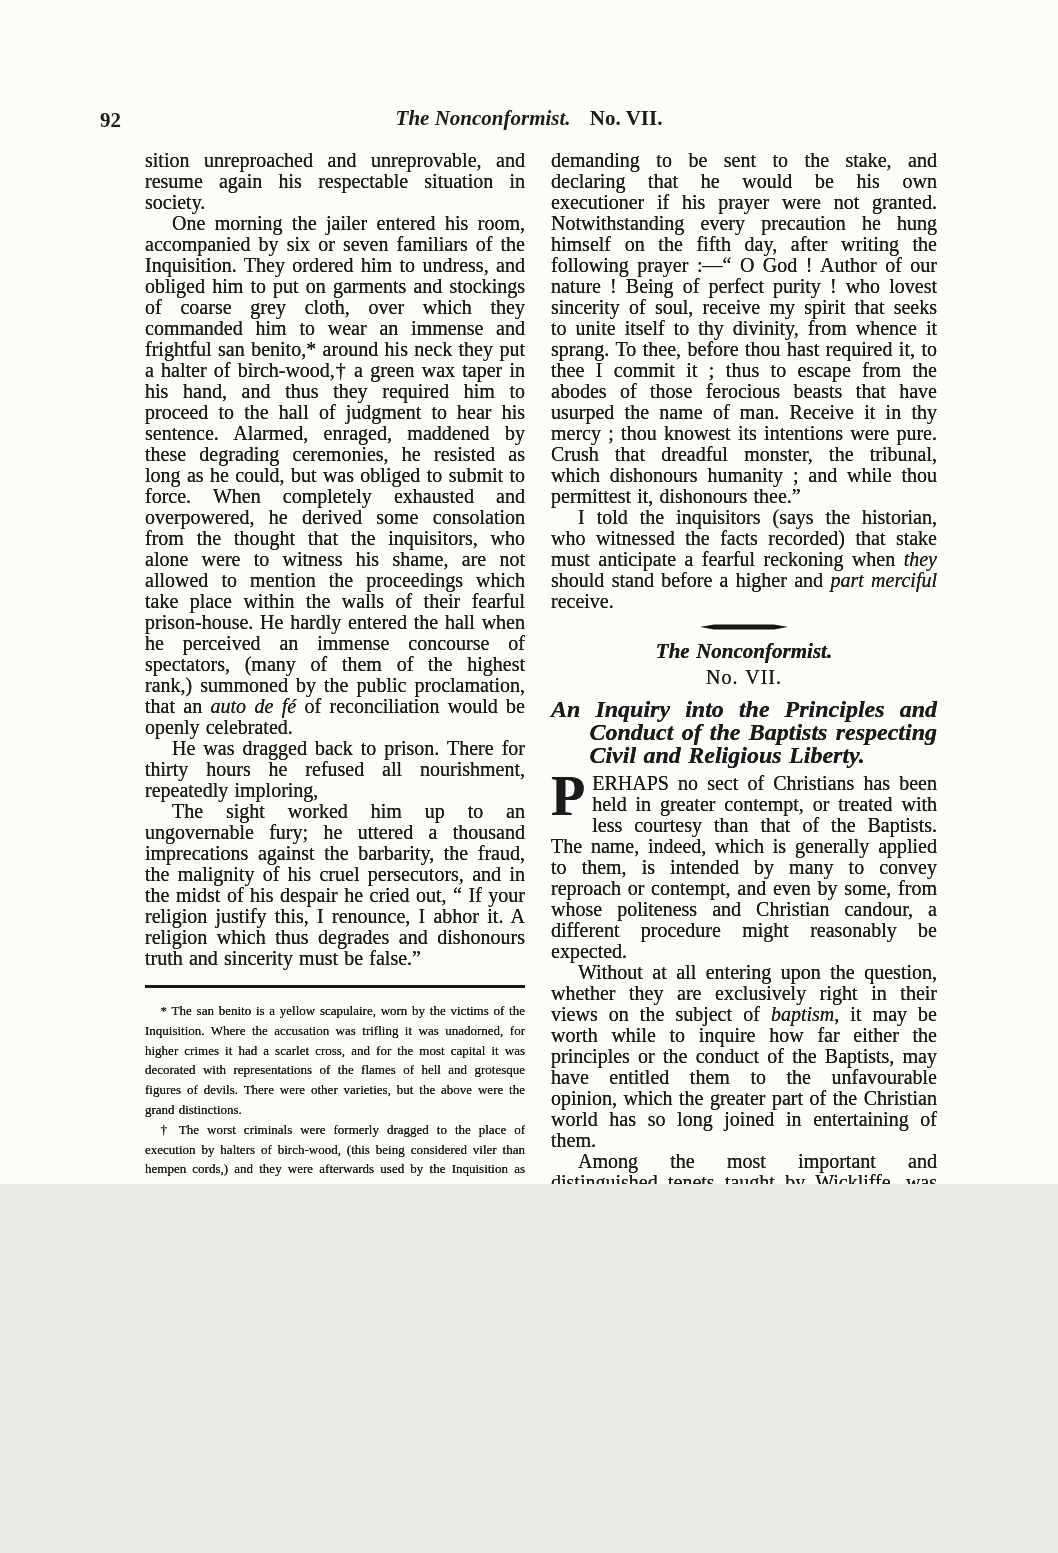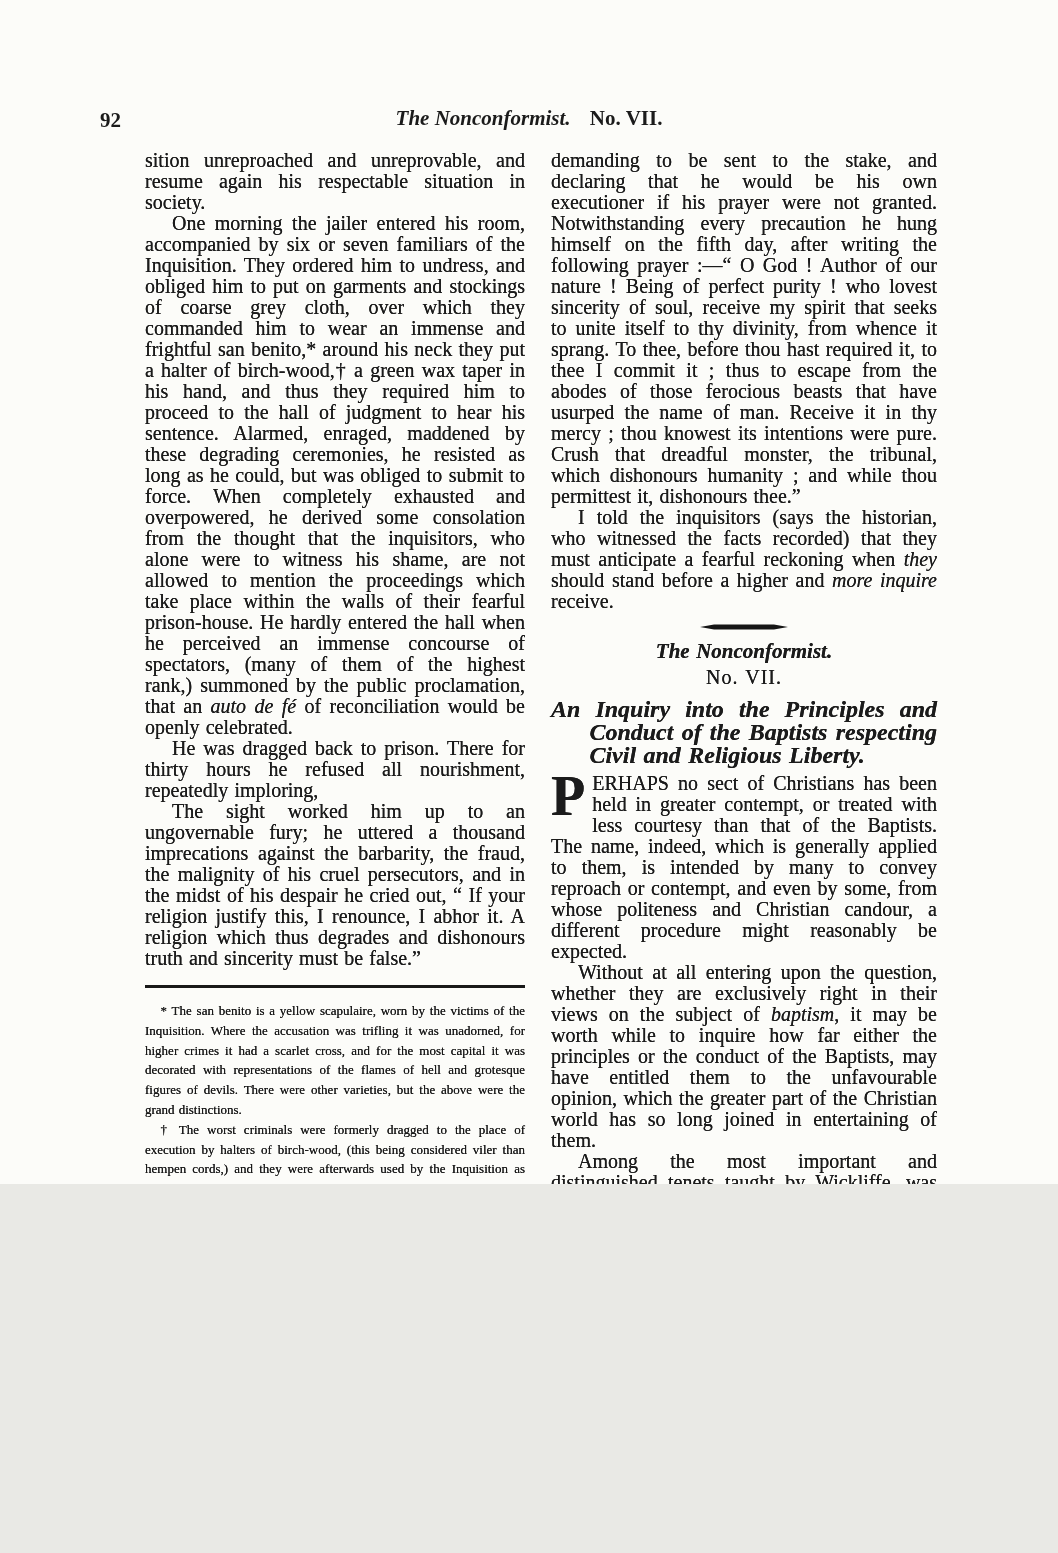--- a/index.html
+++ b/index.html
@@ -144,21 +144,21 @@
 
       <div class="fn-rule"></div>
 
       <p class="footnote">* The san benito is a yellow scapulaire, worn by the victims of the Inquisition. Where the accusation was trifling it was unadorned, for higher crimes it had a scarlet cross, and for the most capital it was decorated with representations of the flames of hell and grotesque figures of devils.  There were other varieties, but the above were the grand distinctions.</p>
       <p class="footnote">† The worst criminals were formerly dragged to the place of execution by halters of birch-wood, (this being considered viler than hempen cords,) and they were afterwards used by the Inquisition as marks of the most infamous degradation.</p>
     </section>
 
     <section class="col col-right">
       <p class="cont">demanding to be sent to the stake, and declaring that he would be his own executioner if his prayer were not granted.  Notwithstanding every precaution he hung himself on the fifth day, after writing the following prayer :—“ O God !  Author of our nature !  Being of perfect purity !  who lovest sincerity of soul, receive my spirit that seeks to unite itself to thy divinity, from whence it sprang.  To thee, before thou hast required it, to thee I commit it ; thus to escape from the abodes of those ferocious beasts that have usurped the name of man. Receive it in thy mercy ; thou knowest its intentions were pure.  Crush that dreadful monster, the tribunal, which dishonours humanity ; and while thou permittest it, dishonours thee.”</p>
 
-      <p><span>I told the inquisitors (says the historian, who witnessed the facts recorded) that they must anticipate a fearful reckoning when </span><i>they</i><span> should stand before a higher and </span><i>more inquire</i><span> receive.</span></p>
+      <p><span>I told the inquisitors (says the historian, who witnessed the facts recorded) that stake must anticipate a fearful reckoning when </span><i>they</i><span> should stand before a higher and </span><i>part merciful</i><span> receive.</span></p>
 
       <div class="divider-rule"></div>
 
       <p class="section-title">The Nonconformist.</p>
       <p class="section-issue">No. VII.</p>
 
       <p class="article-heading">An Inquiry into the Principles and Conduct of the Baptists respecting Civil and Religious Liberty.</p>
 
       <p class="cont"><span class="dropcap">P</span><span>ERHAPS</span><span> no sect of Christians has been held in greater contempt, or treated with less courtesy than that of the Baptists.  The name, indeed, which is generally applied to them, is intended by many to convey reproach or contempt, and even by some, from whose politeness and Christian candour, a different procedure might reasonably be expected.</span></p>
 

